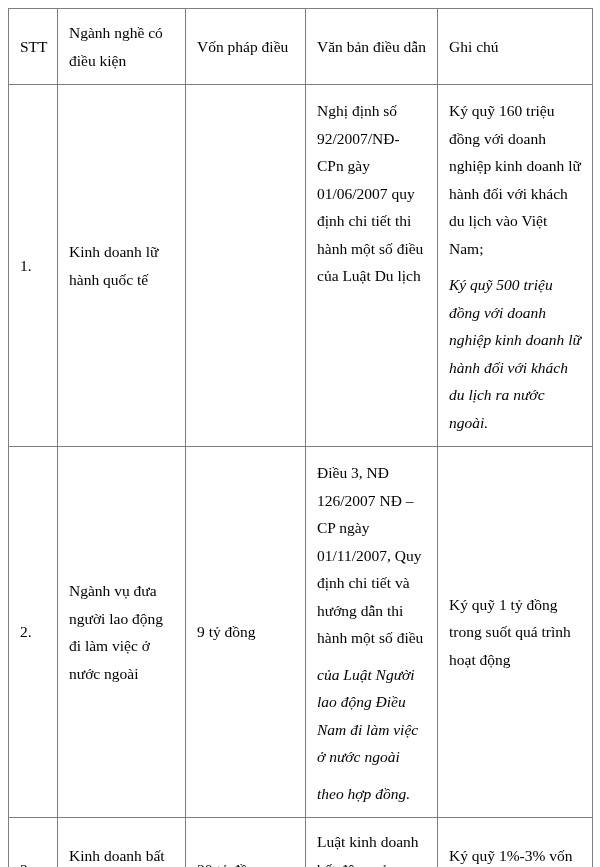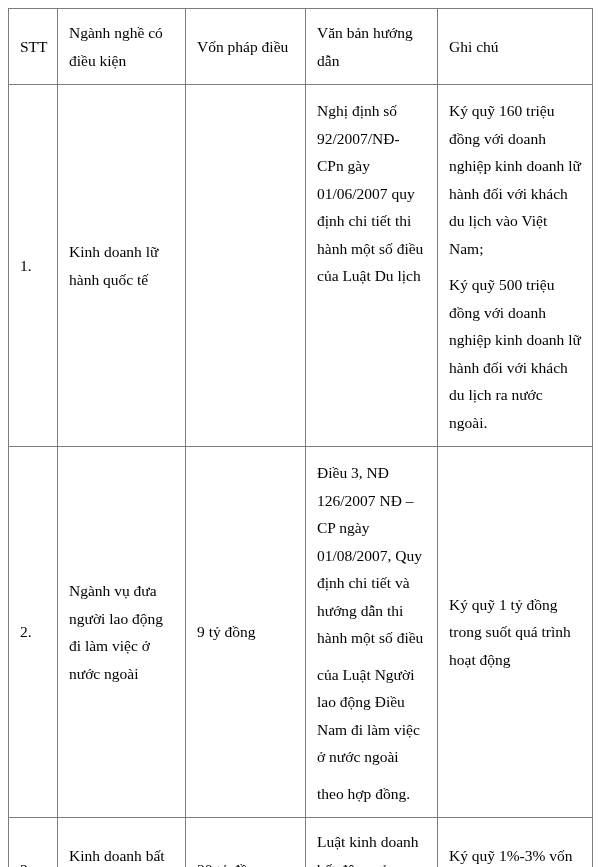--- a/index.html
+++ b/index.html
@@ -69,20 +69,21 @@
   tr.row-2 td.cell-vanban,
   tr.row-4 td.cell-vanban {
     vertical-align: top;
     padding-top: 12px;
   }
   .para {
     margin: 0;
   }
   .para + .para {
     margin-top: 9px;
+    font-style: italic;
   }
   .empty-cell { }
 </style>
 </head>
 <body>
 
 <div class="page">
 
   <table class="conditions-table">
     <colgroup>
@@ -90,21 +91,21 @@
       <col class="c-nganh">
       <col class="c-von">
       <col class="c-vanban">
       <col class="c-ghichu">
     </colgroup>
     <thead>
       <tr>
         <th>STT</th>
         <th>Ngành nghề có điều kiện</th>
         <th>Vốn pháp điều</th>
-        <th>Văn bản hướng dẫn</th>
+        <th>Văn bản điều dẫn</th>
         <th>Ghi chú</th>
       </tr>
     </thead>
     <tbody id="table-body">
         <tr class="row-1">
           <td class="cell-stt">1.</td>
           <td class="cell-nganh">Kinh doanh lữ hành quốc tế</td>
           <td class="cell-von empty-cell"></td>
           <td class="cell-vanban">
             <div class="para">Nghị định số 92/2007/NĐ-CPn gày 01/06/2007 quy định chi tiết thi hành một số điều của Luật Du lịch</div>
@@ -112,21 +113,21 @@
           <td class="cell-ghichu">
             <div class="para">Ký quỹ 160 triệu đồng với doanh nghiệp kinh doanh lữ hành đối với khách du lịch vào Việt Nam;</div>
             <div class="para">Ký quỹ  500 triệu đồng với doanh nghiệp kinh doanh lữ hành đối với khách du lịch ra nước ngoài.</div>
           </td>
         </tr>
         <tr class="row-2">
           <td class="cell-stt">2.</td>
           <td class="cell-nganh">Ngành vụ đưa người lao động đi làm việc ở nước ngoài</td>
           <td class="cell-von">9 tỷ đồng</td>
           <td class="cell-vanban">
-            <div class="para">Điều 3, NĐ 126/2007 NĐ – CP ngày 01/08/2007, Quy định chi tiết và hướng dẫn thi hành một số điều</div>
+            <div class="para">Điều 3, NĐ 126/2007 NĐ – CP ngày 01/11/2007, Quy định chi tiết và hướng dẫn thi hành một số điều</div>
             <div class="para">của Luật Người lao động Điều Nam đi làm việc ở nước ngoài</div>
             <div class="para">theo hợp đồng.</div>
           </td>
           <td class="cell-ghichu">
             <div class="para">Ký quỹ 1 tỷ đồng trong suốt quá trình hoạt động</div>
           </td>
         </tr>
         <tr class="row-3">
           <td class="cell-stt">3.</td>
           <td class="cell-nganh">Kinh doanh bất động sản</td>

